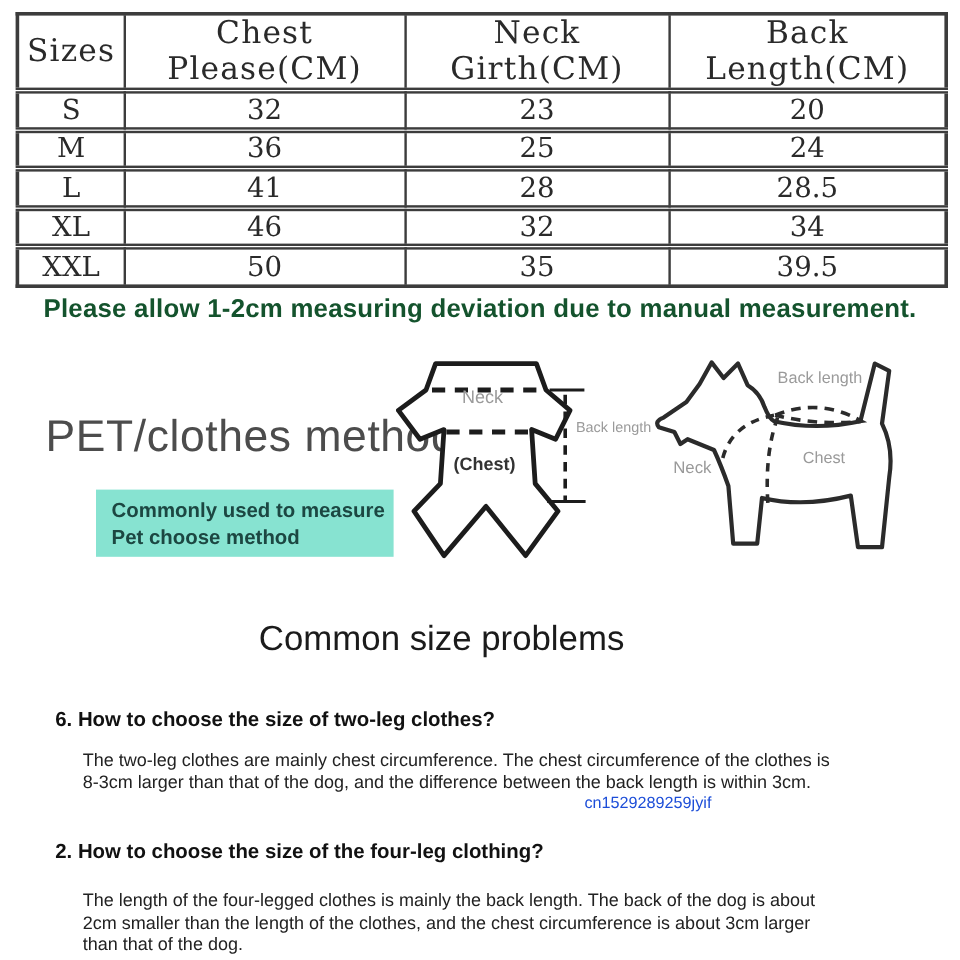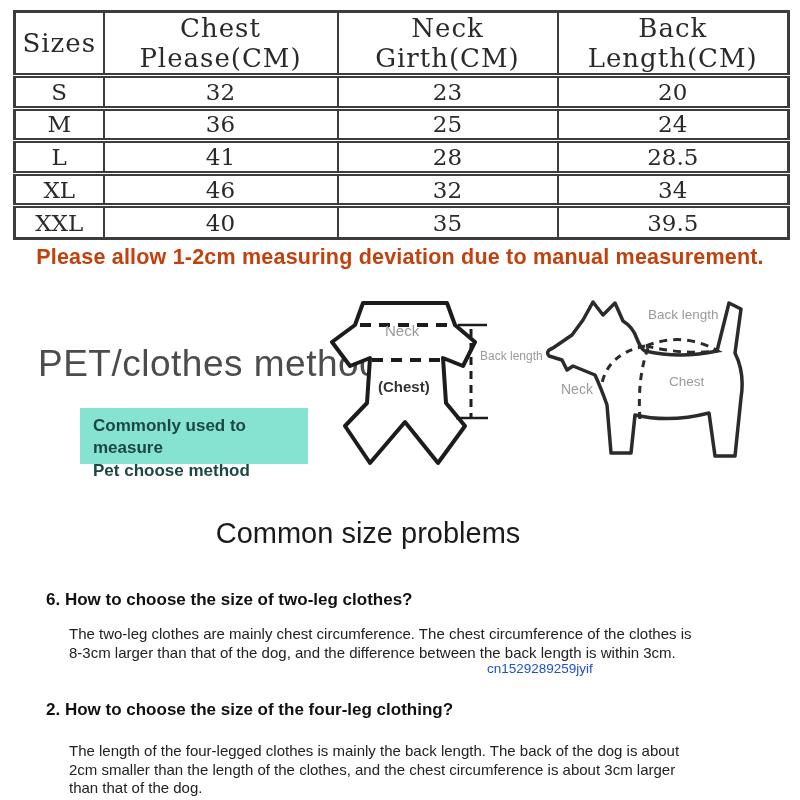--- a/index.html
+++ b/index.html
@@ -27,32 +27,32 @@
   .size-table th, .size-table td { border-left: 2px solid #3c3c3c; }
   .size-table th { font-size: 26px; font-weight: normal; letter-spacing: 1px; height: 64px; }
   .size-table td { font-size: 23px; height: 31px; }
   .size-table tbody tr { border-top: 5px double #3c3c3c; }
 
   
   .notice {
     position: absolute; left: 0; top: 245px; width: 800px;
     text-align: center;
     font-size: 21.5px; font-weight: bold;
-    color: #c2410c;
+    color: #14532d;
     letter-spacing: 0.2px;
   }
 
   
   .pet-method-title {
     position: absolute; left: 38px; top: 343px;
     font-size: 37px; color: #4c4c4c; letter-spacing: 0.5px;
   }
   .highlight-box {
     position: absolute; left: 80px; top: 408px;
-    width: 228px; height: 56px;
+    width: 248px; height: 56px;
     background: #87e3d1;
     padding: 7px 0 0 13px;
     font-size: 17px; font-weight: bold;
     line-height: 1.32;
     color: #1c4742;
   }
   .diagram { position: absolute; }
   .diagram text { font-family: "Liberation Sans", sans-serif; }
 
   
@@ -119,21 +119,21 @@
         <td>28.5</td>
       </tr>
       <tr>
         <td>XL</td>
         <td>46</td>
         <td>32</td>
         <td>34</td>
       </tr>
       <tr>
         <td>XXL</td>
-        <td>40</td>
+        <td>50</td>
         <td>35</td>
         <td>39.5</td>
       </tr>
     </tbody>
   </table>
 
   <div class="notice">Please allow 1-2cm measuring deviation due to manual measurement.</div>
 
   <div class="pet-method-title">PET/clothes method</div>
 

